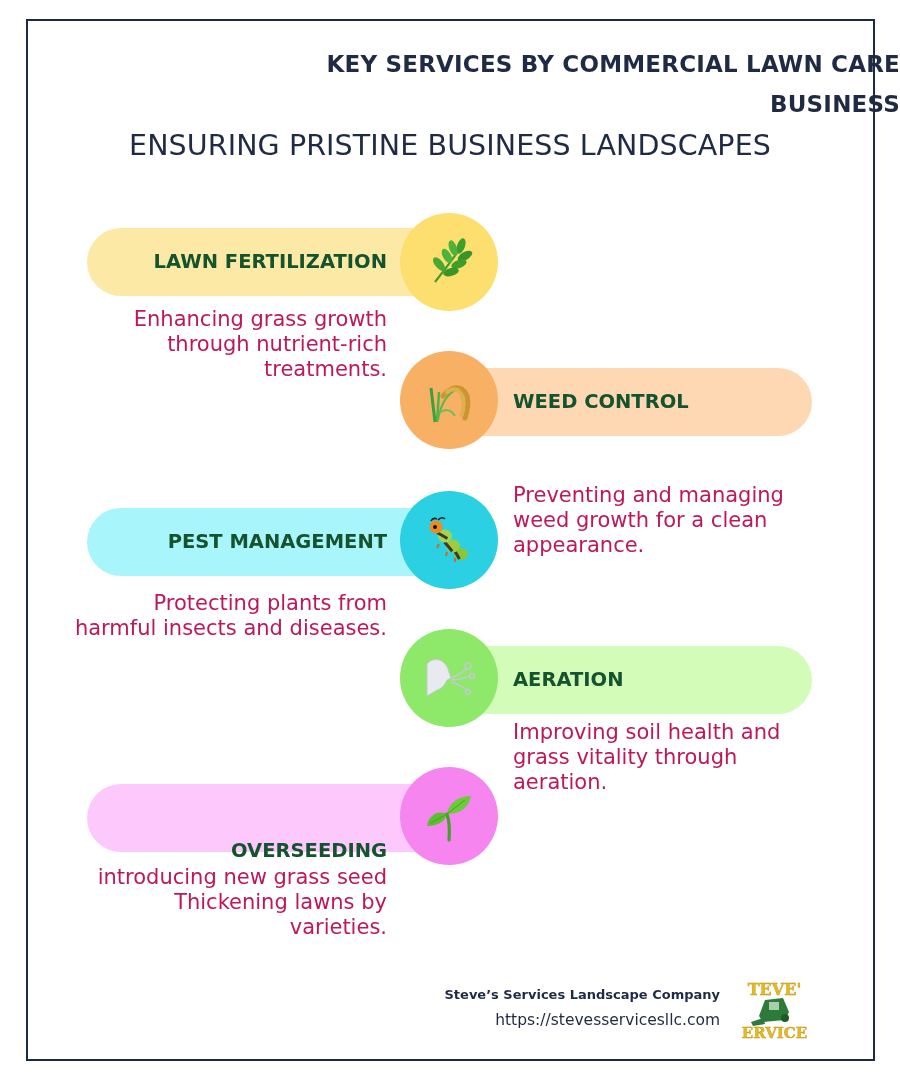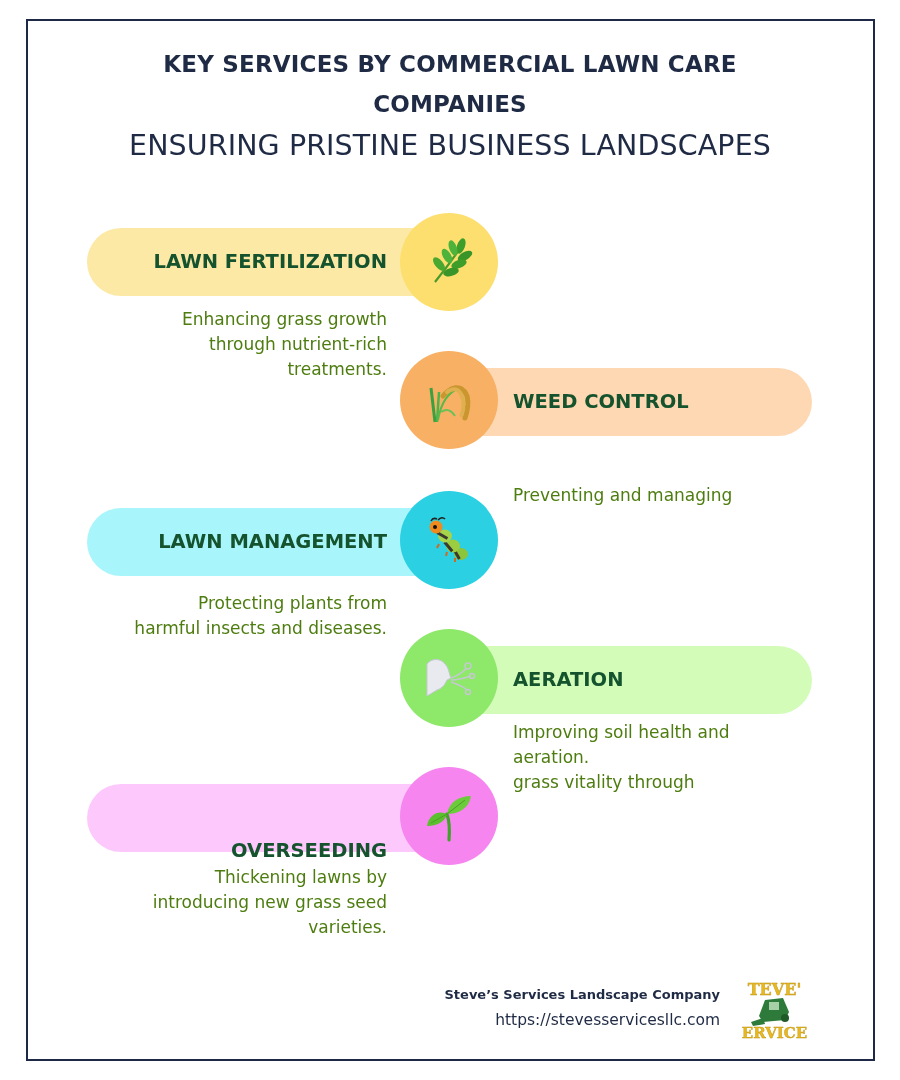--- a/index.html
+++ b/index.html
@@ -6,21 +6,21 @@
     html, body { width: 900px; height: 1080px; background: #ffffff; overflow: hidden; }
     body { position: relative; font-family: "DejaVu Sans", sans-serif; color: #1f2a44; }
 
     .frame {
       position: absolute; left: 26px; top: 19px; width: 849px; height: 1042px;
       border: 2.5px solid #1e2847; background: #ffffff;
     }
 
     .title {
       position: absolute; left: 0; width: 900px; top: 44px;
-      text-align: center; font-weight: bold; font-size: 23px; line-height: 40px;
+      text-align: right; font-weight: bold; font-size: 23px; line-height: 40px;
       color: #1f2a44; letter-spacing: 0.2px;
       font-family: "DejaVu Sans", sans-serif;
     }
     .subtitle {
       position: absolute; left: 0; width: 900px; top: 126px;
       text-align: center; font-size: 28.5px; line-height: 40px; color: #1f2a44;
       font-family: "DejaVu Sans", sans-serif; font-weight: normal; letter-spacing: 0.1px;
     }
 
     .pill {
@@ -31,21 +31,21 @@
       white-space: nowrap; line-height: 68px;
       font-family: "DejaVu Sans", sans-serif;
     }
     .circle {
       position: absolute; width: 98px; height: 98px; border-radius: 50%;
       display: flex; align-items: center; justify-content: center;
     }
     .circle svg { width: 56px; height: 56px; }
 
     .caption {
-      position: absolute; font-size: 17px; line-height: 25px; color: #4d7c0f;
+      position: absolute; font-size: 21px; line-height: 25px; color: #be185d;
       font-family: "DejaVu Sans", sans-serif;
     }
     .caption.right { text-align: right; }
     .caption.left { text-align: left; margin-top: 36px; }
 
     .footer-company {
       position: absolute; right: 180px; top: 987px; font-weight: bold; font-size: 13px;
       color: #1f2a44; white-space: nowrap; text-align: right;
       font-family: "DejaVu Sans", sans-serif;
     }
@@ -58,21 +58,21 @@
       position: absolute; left: 741px; top: 978px; width: 67px; height: 62px;
     }
   </style>
 </head>
 <body>
 
 <div class="frame"></div>
 
 <div class="title">
   <div>KEY SERVICES BY COMMERCIAL LAWN CARE</div>
-  <div>COMPANIES</div>
+  <div>BUSINESS</div>
 </div>
 <div class="subtitle">ENSURING PRISTINE BUSINESS LANDSCAPES</div>
 
 <div>
   <div class="pill" style="left:87px; top:228px; width:380px; background:#fde9a6;"></div>
   <div class="pill-label" style="right:513px; top:228px;">LAWN FERTILIZATION</div>
   <div class="circle" style="left:400px; top:213px; background:#fddf6f;">
     <svg viewBox="0 0 56 56">
       <path d="M14 48 C22 38 30 28 42 10" stroke="#4a9a2a" stroke-width="2.2" fill="none"></path>
       <ellipse cx="40" cy="12" rx="4" ry="8" fill="#3f9e2a" transform="rotate(20 40 12)"></ellipse>
@@ -99,26 +99,28 @@
       <path d="M14 50 L10 16" stroke="#3aa040" stroke-width="3" fill="none"></path>
       <path d="M16 50 L18 20" stroke="#4cb34a" stroke-width="2.5" fill="none"></path>
       <path d="M17 48 C20 30 28 20 38 16" stroke="#5cb84a" stroke-width="2" fill="none"></path>
       <path d="M20 40 C26 36 30 38 34 44" stroke="#6cc05a" stroke-width="2" fill="none"></path>
       <path d="M22 24 C32 12 42 14 46 24 C48 32 46 40 44 46" stroke="#c9962f" stroke-width="5" fill="none" stroke-linecap="round" stroke-dasharray="3 2"></path>
       <path d="M26 20 C34 14 40 18 42 28 C43 34 42 40 40 44" stroke="#e0b050" stroke-width="4" fill="none" stroke-linecap="round" stroke-dasharray="3 2"></path>
     </svg>
   </div>
   <div class="caption left" style="left:513px; top:447px;">
     <div>Preventing and managing</div>
+    <div>weed growth for a clean</div>
+    <div>appearance.</div>
   </div>
 </div>
 
 <div>
   <div class="pill" style="left:87px; top:508px; width:380px; background:#a8f6fb;"></div>
-  <div class="pill-label" style="right:513px; top:508px;">LAWN MANAGEMENT</div>
+  <div class="pill-label" style="right:513px; top:508px;">PEST MANAGEMENT</div>
   <div class="circle" style="left:400px; top:491px; background:#2bd0e3;">
     <svg viewBox="0 0 56 56">
       <ellipse cx="40" cy="42" rx="7" ry="6" fill="#8cc43a"></ellipse>
       <rect x="34" y="37" width="3" height="11" fill="#3a3a30" transform="rotate(-30 35 42)"></rect>
       <ellipse cx="32" cy="34" rx="7" ry="6.5" fill="#9ccc3f"></ellipse>
       <rect x="26" y="29" width="3" height="12" fill="#3a3a30" transform="rotate(-40 27 35)"></rect>
       <ellipse cx="24" cy="24" rx="7" ry="6.5" fill="#a6d44a"></ellipse>
       <rect x="20" y="18" width="3" height="12" fill="#3a3a30" transform="rotate(-60 21 24)"></rect>
       <circle cx="15" cy="15" r="6.5" fill="#ef8a1e"></circle>
       <circle cx="14" cy="15" r="2" fill="#111"></circle>
@@ -142,40 +144,40 @@
       <path d="M30 28 C36 26 42 22 46 18" stroke="#c5c8d2" stroke-width="1.6" fill="none"></path>
       <path d="M30 30 C38 30 44 28 50 26" stroke="#c5c8d2" stroke-width="1.6" fill="none"></path>
       <path d="M30 32 C36 34 42 36 46 40" stroke="#c5c8d2" stroke-width="1.6" fill="none"></path>
       <circle cx="47" cy="16" r="3" stroke="#c5c8d2" stroke-width="1.4" fill="none"></circle>
       <circle cx="51" cy="26" r="2.5" stroke="#c5c8d2" stroke-width="1.4" fill="none"></circle>
       <circle cx="47" cy="42" r="2.5" stroke="#c5c8d2" stroke-width="1.4" fill="none"></circle>
     </svg>
   </div>
   <div class="caption left" style="left:513px; top:684px;">
     <div>Improving soil health and</div>
+    <div>grass vitality through</div>
     <div>aeration.</div>
-    <div>grass vitality through</div>
   </div>
 </div>
 
 <div>
   <div class="pill" style="left:87px; top:784px; width:380px; background:#fdc9fd;"></div>
   <div class="pill-label" style="right:513px; top:784px;margin-top:33px;">OVERSEEDING</div>
   <div class="circle" style="left:400px; top:767px; background:#f685ef;">
     <svg viewBox="0 0 56 56">
       <path d="M28 52 C29 40 28 32 26 26" stroke="#3fa32a" stroke-width="3.2" fill="none" stroke-linecap="round"></path>
       <path d="M26 26 C18 22 8 26 6 38 C16 38 24 34 26 26 Z" fill="#5cbf2e"></path>
       <path d="M26 26 C28 14 38 8 50 8 C48 20 38 26 26 26 Z" fill="#6ccb3a"></path>
       <path d="M26 26 L44 12" stroke="#4aa025" stroke-width="1"></path>
       <path d="M26 26 L10 35" stroke="#4aa025" stroke-width="1"></path>
     </svg>
   </div>
   <div class="caption right" style="right:513px; top:865px;">
+    <div>introducing new grass seed</div>
     <div>Thickening lawns by</div>
-    <div>introducing new grass seed</div>
     <div>varieties.</div>
   </div>
 </div>
 
 <div class="footer-company">Steve’s Services Landscape Company</div>
 <div class="footer-url">https://stevesservicesllc.com</div>
 <div class="logo">
   <svg viewBox="0 0 67 62" width="67" height="62">
     <rect width="67" height="62" fill="#ffffff"></rect>
     <text x="33.5" y="17" text-anchor="middle" font-family="DejaVu Serif, serif" font-weight="bold" font-size="16" fill="#e8b820" stroke="#c0961a" stroke-width="0.4">TEVE'</text>

